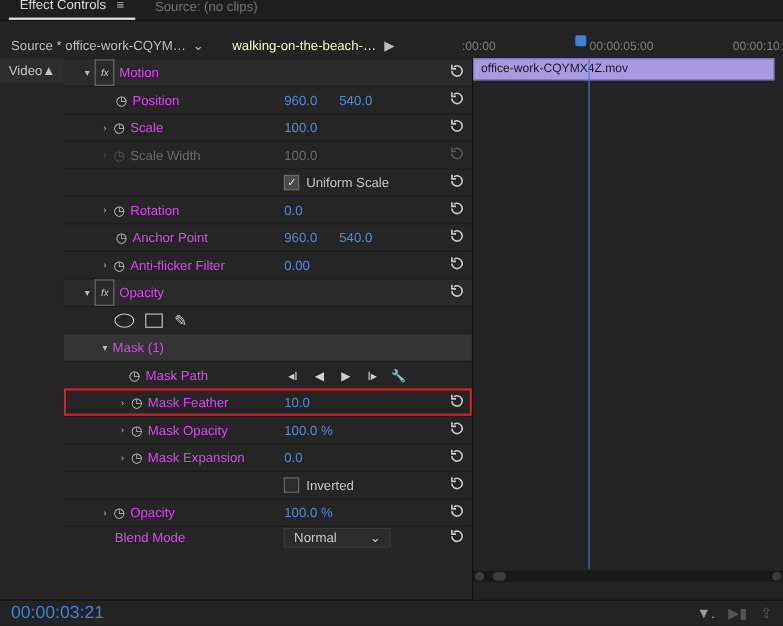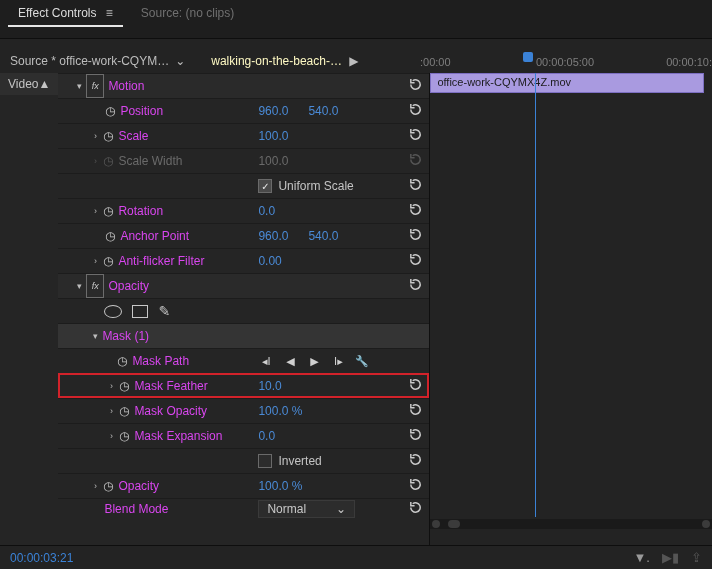--- a/index.html
+++ b/index.html
@@ -1,19 +1,19 @@
 <!DOCTYPE html>
 <html><head>
 <meta charset="utf-8">
 <style>
   * { margin: 0; padding: 0; box-sizing: border-box; font-family: "Segoe UI", Arial, sans-serif; }
   body { background: #1b1b1b; color: #bdbdbd; font-size: 12px; width: 712px; height: 569px; overflow: hidden; }
   .root { display: flex; flex-direction: column; width: 712px; height: 569px; background: #232323; }
   
-  .tabs { display: flex; align-items: flex-start; height: 39px; padding: 0 8px; background: #1e1e1e; border-bottom: 1px solid #0e0e0e; }
+  .tabs { display: flex; align-items: flex-end; height: 19px; padding: 0 8px; background: #1e1e1e; border-bottom: 1px solid #0e0e0e; }
   .tab { padding: 6px 10px 5px 10px; font-size: 12px; color: #dcdcdc; }
   .tab.active { border-bottom: 2px solid #e6e6e6; }
   .tab .burger { margin-left: 6px; color: #bcbcbc; }
   .tab.dim { color: #707070; padding-left: 18px; }
   
   .subhead { display: flex; align-items: center; height: 24px; margin-top: 10px; }
   .subhead-left { flex: 0 0 420px; display: flex; align-items: flex-end; padding-left: 10px; }
   .src-label { color: #bdbdbd; }
   .src-dd { color: #fef9c3; margin-left: 20px; white-space: nowrap; overflow: hidden; text-overflow: ellipsis; max-width: 170px; }
   .chev-s { margin: 0 6px; color: #bdbdbd; }
@@ -59,21 +59,21 @@
   
   .dd { display: flex; align-items: center; gap: 30px; background: #2c2c2c; border: 1px solid #3a3a3a; padding: 1px 8px; color: #c8c8c8; }
   
   .clip { position: absolute; left: 0; top: 0; right: 8px; height: 20px; background: #a99ae0; color: #1b1b1b; font-size: 11px; padding: 2px 6px; border: 1px solid #7d6fc2; }
   .ph-line { position: absolute; top: 0; bottom: 28px; width: 1px; background: #3b82d6; }
   .hscroll { position: absolute; left: 0; right: 0; bottom: 16px; height: 10px; background: #1a1a1a; }
   .hsthumb { position: absolute; left: 18px; width: 12px; top: 1px; bottom: 1px; background: #3b3b3b; border-radius: 4px; }
   .hsdot { position: absolute; width: 8px; height: 8px; border-radius: 50%; background: #3b3b3b; top: 1px; }
   
   .footer { height: 24px; display: flex; align-items: center; padding: 0 10px; border-top: 1px solid #0e0e0e; background: #232323; }
-  .tc { color: #3b82d6; font-size: 12px; }
+  .tc { color: #3b82d6; font-size: 16px; }
   .footer-r { margin-left: auto; display: flex; gap: 12px; color: #9a9a9a; font-size: 13px; }
   
   .stopwatch::before { content: "◷"; font-size: 12px; color: #c0c0c0; margin-right: 4px; }
   .stopwatch.dim::before { color: #555; }
   svg.reset-i { width: 15px; height: 15px; }
   svg.reset-i path { stroke: #c8c8c8; stroke-width: 1.6; fill: none; }
   svg.reset-i.dim path { stroke: #555; }
 </style>
 </head>
 <body>

